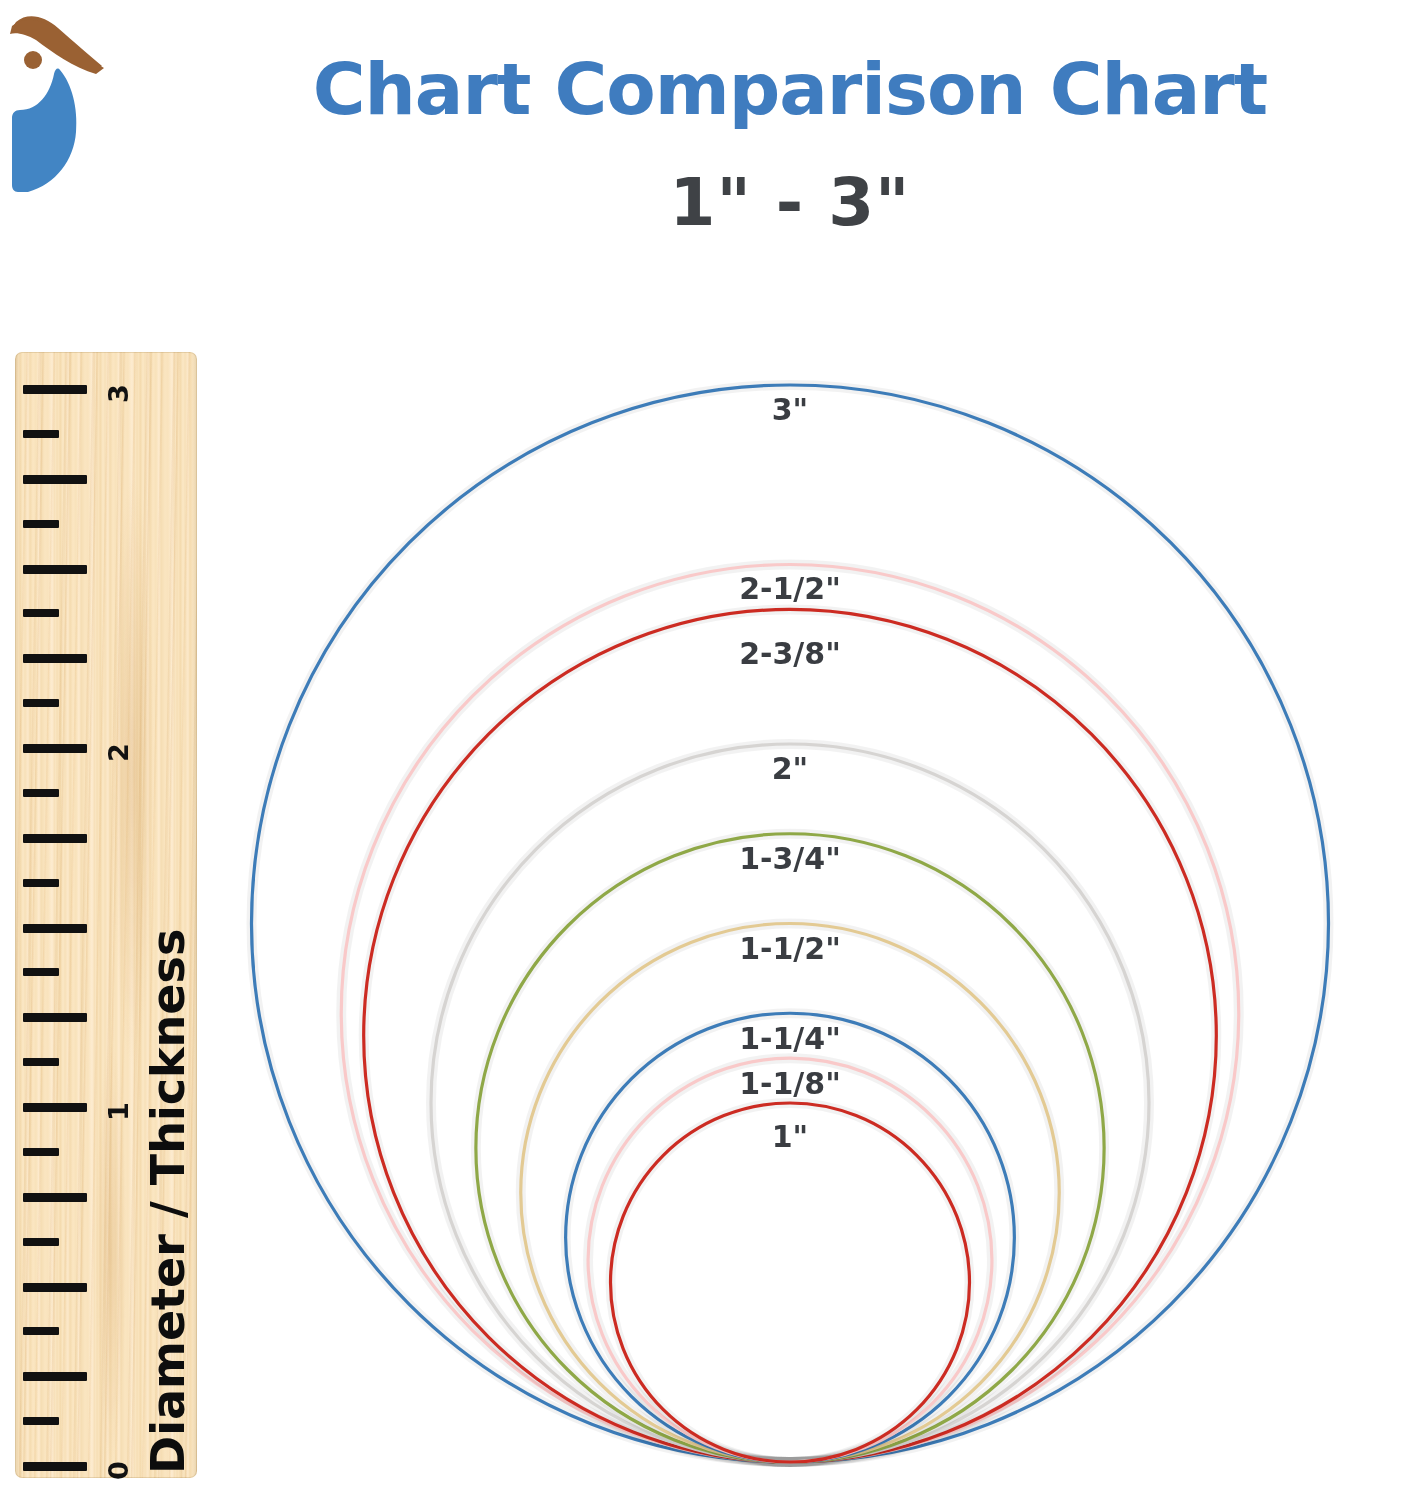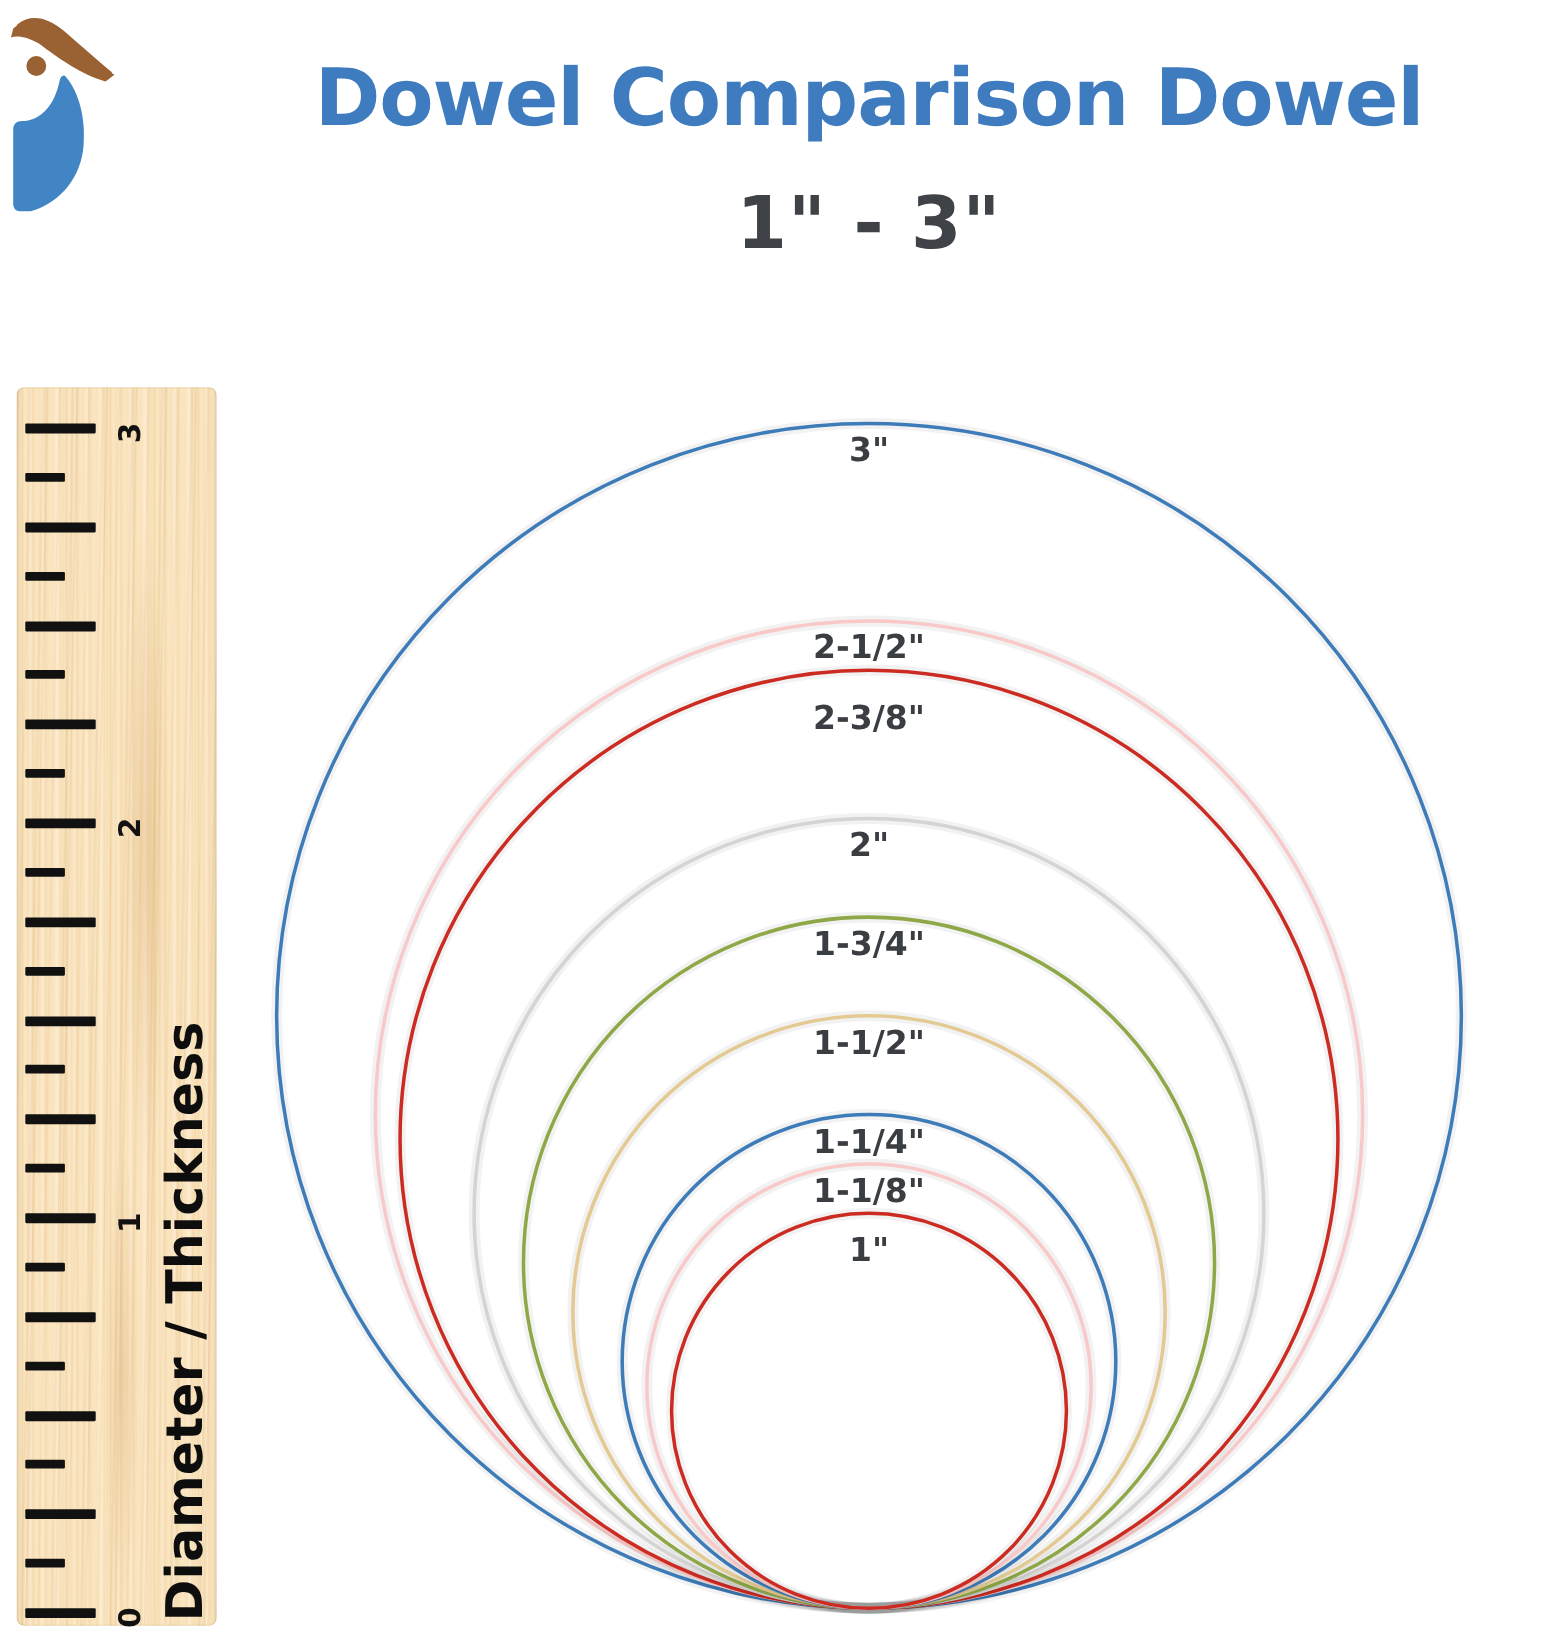--- a/index.html
+++ b/index.html
@@ -108,21 +108,21 @@
   <div id="logo">
     <svg width="120" height="200" viewBox="0 0 120 200" xmlns="http://www.w3.org/2000/svg">
       <path d="M8 14 C 20 4, 36 8, 50 20 C 66 34, 82 48, 94 58 L 86 62 C 70 56, 52 44, 36 30 C 26 22, 14 18, 4 20 Z" fill="#9a6133"></path>
       <path d="M4 18 C 16 8, 34 10, 50 24 C 70 42, 86 54, 96 60 L 88 66 C 66 60, 44 44, 28 32 C 18 26, 8 24, 2 26 Z" fill="#9a6133"></path>
       <circle cx="25" cy="52" r="9" fill="#9a6133"></circle>
       <path d="M52 62 C 64 76, 70 100, 68 124 C 66 152, 48 176, 20 184 L 10 184 C 6 184, 4 181, 4 177 L 4 110
                C 4 105, 7 102, 12 102 C 30 102, 42 86, 46 66 C 47 61, 50 59, 52 62 Z" fill="#4285c4"></path>
     </svg>
   </div>
 
-  <div id="title">Dowel Comparison Dowel</div>
+  <div id="title">Chart Comparison Chart</div>
   <div id="subtitle">1" - 3"</div>
 
   <div id="ruler-wrap">
     <div id="ruler-body"></div>
     <div id="ruler-grain"></div>
     <div id="ruler-ticks">
         <div class="tick major" style="top: 1110px;"></div>
         <div class="tick minor" style="top: 1065.12px;"></div>
         <div class="tick major" style="top: 1020.25px;"></div>
         <div class="tick minor" style="top: 975.375px;"></div>

